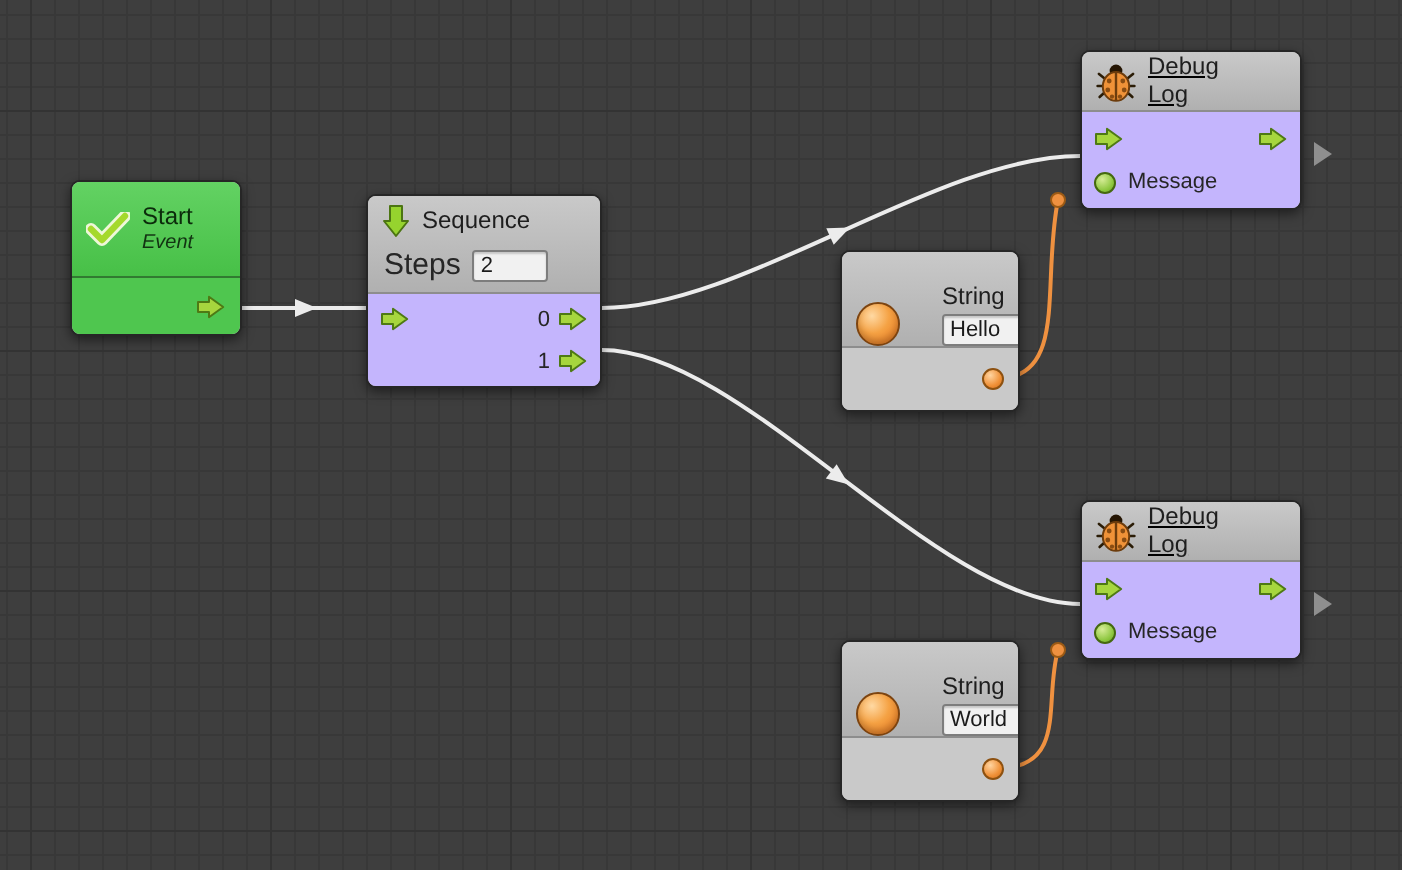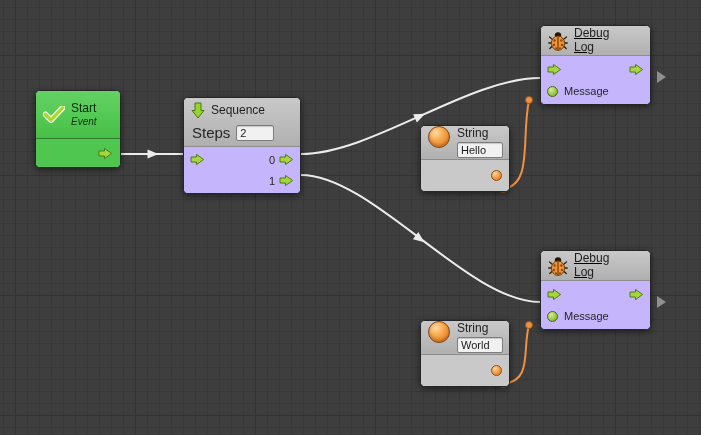--- a/index.html
+++ b/index.html
@@ -56,21 +56,21 @@
   .spread { justify-content:space-between; }
   .right { justify-content:flex-end; }
   .msg { justify-content:flex-start; gap:6px; }
   .port { display:flex; align-items:center; gap:4px; }
   .port-label { font-size:11px; color:#262626; }
 
   .debug-hdr { height:29px;text-decoration:underline; }
   .debug .port-row { height:22px; }
 
   
-  .string-top { height:33px; display:flex; align-items:flex-start; gap:7px; padding:0 7px; }
+  .string-top { height:47px; display:flex; align-items:flex-end; gap:21px; padding:0 7px; }
   .string-col { display:flex; flex-direction:column; gap:2px; align-items:flex-start; }
   .string-col .field { width:46px; }
   .string-ports { height:32px; display:flex; align-items:center; justify-content:flex-end;
                   padding:0 7px; background:#c9c9c9; border-top:1px solid #8d8d8d; }
 
   .orange-circle {
     width:22px; height:22px; border-radius:50%;
     background:radial-gradient(circle at 35% 30%, #ffd9a3, #f5a244 45%, #e5761f 95%);
     border:1px solid #7d4410; box-shadow:inset 0 -2px 3px rgba(0,0,0,.2);
   }

